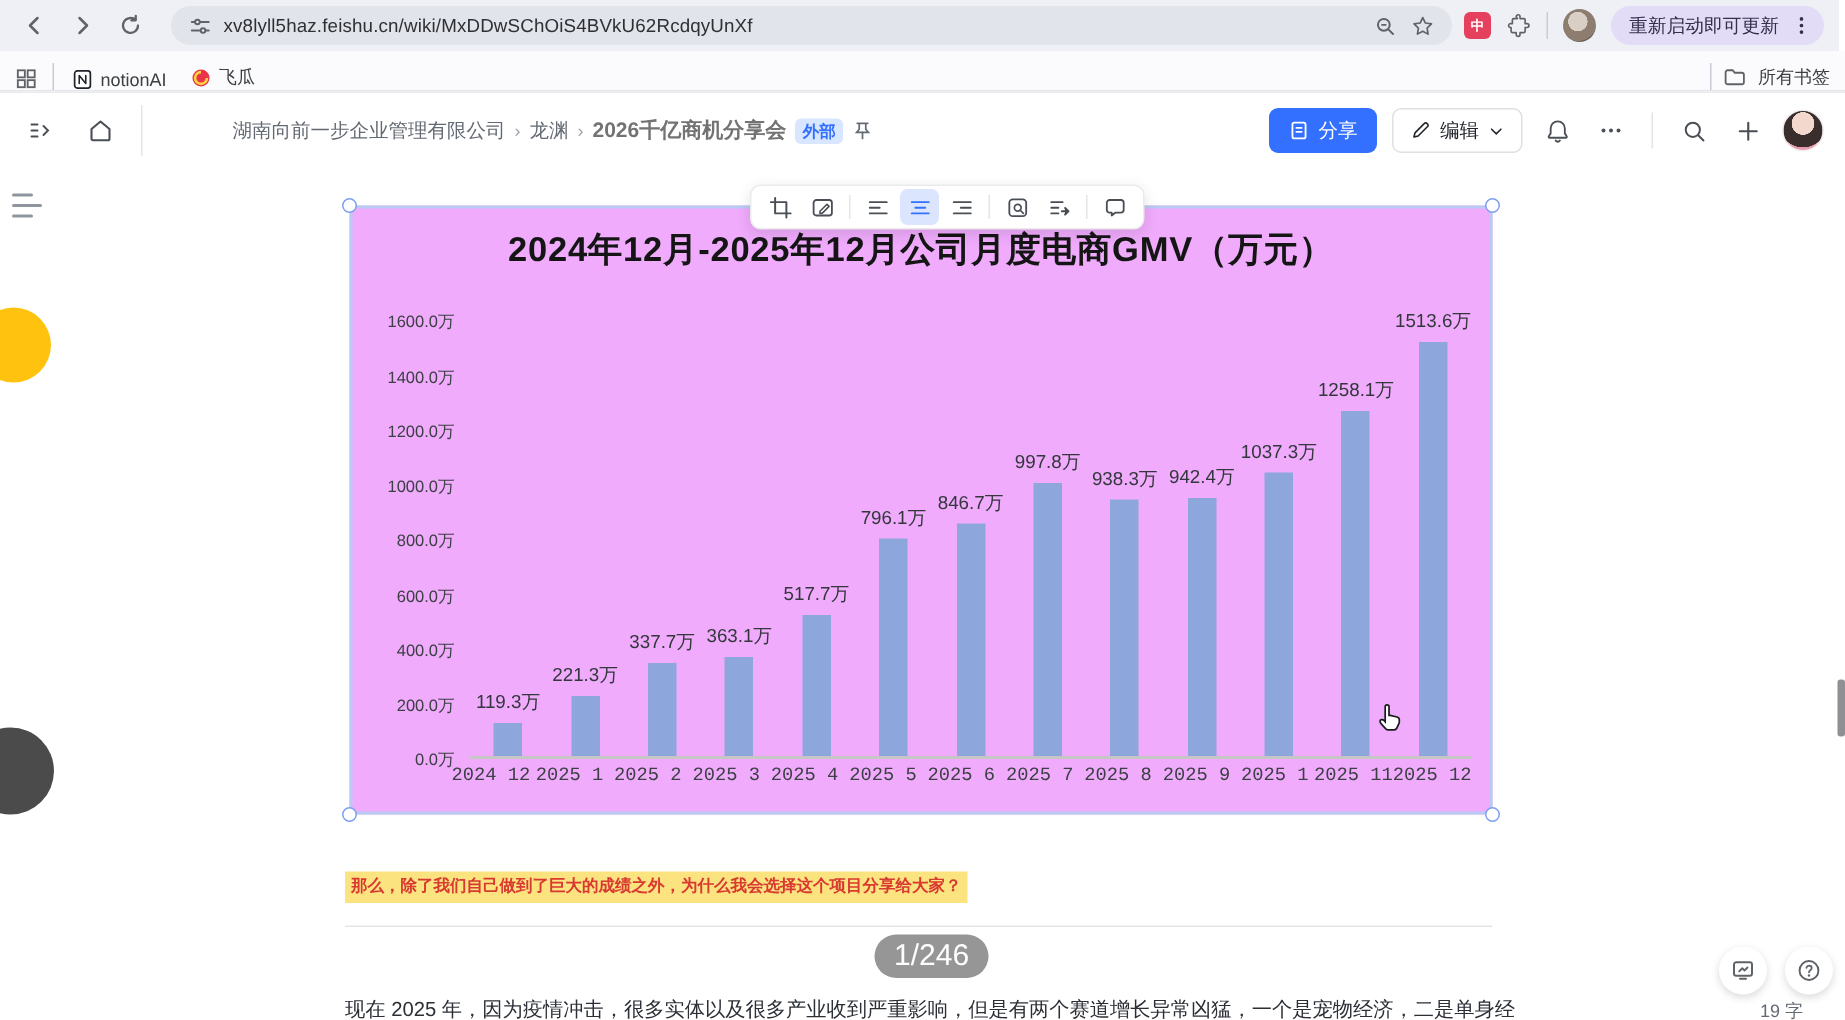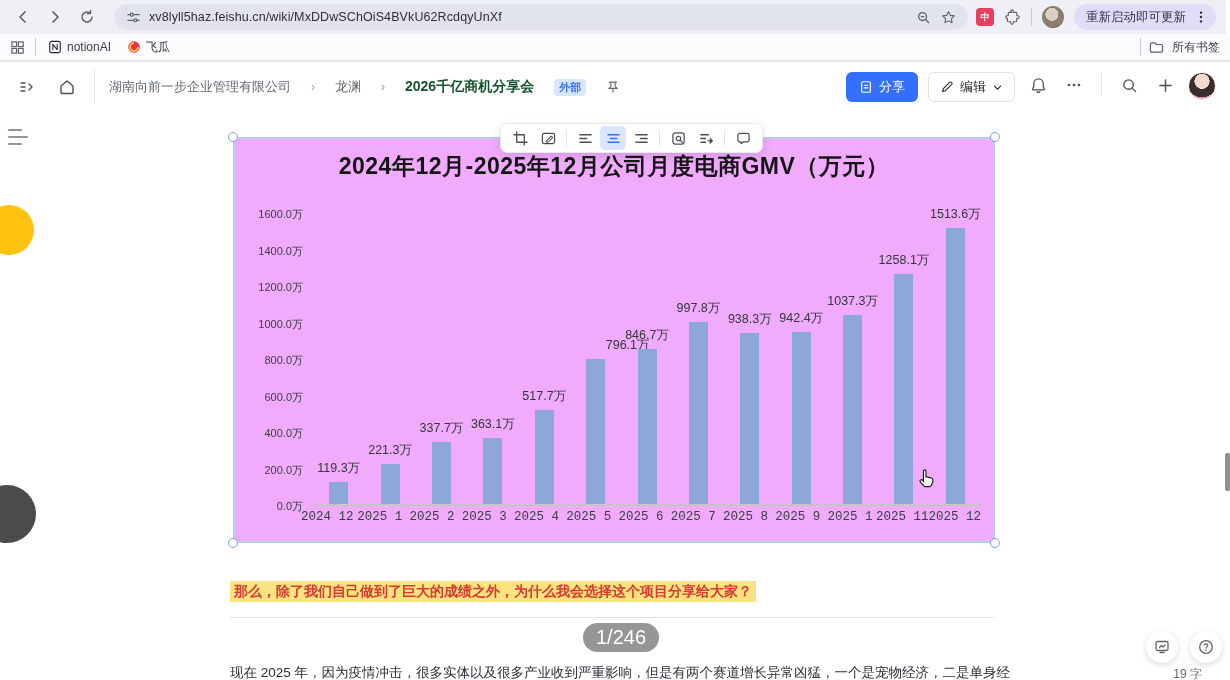--- a/index.html
+++ b/index.html
@@ -11,35 +11,35 @@
   .nav-btn { width:26px; height:26px; border-radius:50%; display:flex; align-items:center; justify-content:center; color:#5f6368; margin-right:6px; flex:0 0 auto; }
   .url-pill { flex:1 1 auto; height:26px; background:#e2e4eb; border-radius:13px; display:flex; align-items:center; padding:0 12px; margin:0 8px; max-width:880px; }
   .url-text { font-size:12.5px; color:#2f3034; margin-left:8px; letter-spacing:.1px; }
   .url-right { display:flex; align-items:center; gap:10px; margin-left:auto; }
   .top-right { display:flex; align-items:center; gap:10px; margin-left:auto; }
   .translate-badge { width:18px; height:18px; background:#e5405e; border-radius:4px; color:#fff; font-size:9px; font-weight:bold; display:flex; align-items:center; justify-content:center; }
   .chrome-avatar { width:22px; height:22px; border-radius:50%; background:radial-gradient(circle at 45% 38%, #d9cfc4 0 35%, #8d7d6f 36% 70%, #6e6258 71%); }
   .update-chip { height:26px; background:#e2dcf7; border-radius:13px; display:flex; align-items:center; padding:0 8px 0 12px; font-size:12.5px; color:#352f4b; gap:8px; white-space:nowrap; }
   .vsep { width:1px; height:18px; background:#c9ccd4; }
 
-  .bookmarks-bar { position:absolute; left:0; top:34px; width:1230px; height:27px; background:#fbfbfd; border-bottom:1px solid #e4e5e9; display:flex; align-items:center; padding:0 10px; }
+  .bookmarks-bar { position:absolute; left:0; top:34px; width:1230px; height:27px; background:#fbfbfd; border-bottom:1px solid #e4e5e9; display:flex; align-items:flex-end; padding:0 10px; }
   .bm-item { display:flex; align-items:center; gap:5px; font-size:12px; color:#3c4043; margin-right:16px; }
   .bm-right { margin-left:auto; display:flex; align-items:center; gap:8px; font-size:12px; color:#3c4043; }
 
   
   .doc-header { position:absolute; left:0; top:61px; width:1230px; height:51px; background:#fff; border-top:1px solid #e8e9ec; display:flex; align-items:center; padding:0 14px; }
   .hdr-icon { width:26px; height:26px; display:flex; align-items:center; justify-content:center; color:#4a4f56; border-radius:6px; flex:0 0 auto; }
   .hdr-sep { width:1px; height:34px; background:#e4e5e8; margin:0 14px; }
   .crumb-wrap { display:flex; flex-direction:column; justify-content:center; }
-  .crumb-line { display:flex; align-items:center; gap:20px; font-size:13px; color:#646a73; }
-  .crumb-title { font-size:14px; font-weight:bold; color:#14532d; }
+  .crumb-line { display:flex; align-items:center; gap:6px; font-size:13px; color:#646a73;margin-left:46px; }
+  .crumb-title { font-size:14px; font-weight:bold; color:#737373; }
   .crumb-sepc { color:#9aa0a8; font-size:12px; }
   .ext-badge { background:#d9e6ff; color:#3370ff; font-size:11px; border-radius:4px; padding:1px 5px; font-weight:bold; }
   .save-status { font-size:11px; color:#8f959e; margin-top:3px; }
-  .hdr-right { margin-left:auto; display:flex; align-items:flex-start; gap:10px; }
+  .hdr-right { margin-left:auto; display:flex; align-items:center; gap:10px; }
   .share-btn { background:#3370ff; color:#fff; font-size:13px; height:30px; border-radius:6px; border:none; display:flex; align-items:center; gap:6px; padding:0 13px; }
   .edit-btn { background:#fff; border:1px solid #dee0e3; color:#1f2329; font-size:13px; height:30px; border-radius:6px; display:flex; align-items:center; gap:6px; padding:0 11px; }
   .avatar-feishu { width:28px; height:28px; border-radius:50%; background:radial-gradient(circle at 50% 32%, #f3d8cd 0 34%, #3a2e2c 35% 72%, #e89bb0 73%); border:1px solid #eee; }
 
   
   .content { position:absolute; left:0; top:113px; width:1230px; height:567px; background:#fff; }
   .outline-toggle { position:absolute; left:8px; top:16px; width:20px; height:16px; display:flex; flex-direction:column; justify-content:space-between; }
   .outline-toggle span { height:2px; background:#8f959e; border-radius:1px; }
   .edge-circle { position:absolute; border-radius:50%; }
 
@@ -56,21 +56,21 @@
   .bar-label { position:absolute; left:50%; transform:translateX(-50%); white-space:nowrap; font-size:12.5px; color:#33373c; }
   .x-axis { position:absolute; left:66px; right:12px; top:296px; display:flex;font-family:Liberation Mono, monospace; }
   .xtick { flex:1 1 0; text-align:center; font-size:12.5px; color:#3c4045; white-space:nowrap; }
 
   
   .img-toolbar { position:absolute; left:500px; top:10px; height:30px; background:#fff; border:1px solid #ebebeb; border-radius:7px; box-shadow:0 3px 10px rgba(0,0,0,.12); display:flex; align-items:center; padding:0 5px; z-index:6; }
   .tb-btn { width:26px; height:24px; border-radius:5px; display:flex; align-items:center; justify-content:center; color:#4a4f56; margin:0 1px; }
   .tb-btn.active { background:#dbe6fe; color:#3370ff; }
   .tb-sep { width:1px; height:16px; background:#e4e5e8; margin:0 4px; }
 
-  .highlight-para { position:absolute; left:230px; top:468px; font-size:14px; font-weight:bold; color:#d83931; background:#fbe37f; padding:2px 4px; line-height:17px; }
+  .highlight-para { position:absolute; left:230px; top:468px; font-size:11px; font-weight:bold; color:#d83931; background:#fbe37f; padding:2px 4px; line-height:17px; }
   .divider { position:absolute; left:230px; top:504px; width:765px; height:1px; background:#e4e5e8; }
   .reason-heading { position:absolute; left:230px; top:518px; font-size:15px; font-weight:bold; color:#1f2329; }
   .page-pill { position:absolute; left:583px; top:510px; background:rgba(120,120,120,.78); color:#fff; border-radius:16px; padding:3px 13px; font-size:20px; }
   .body-para { position:absolute; left:230px; top:551px; width:790px; font-size:13.5px; color:#2b2f36; line-height:18px; }
 
   .float-circle { position:absolute; width:32px; height:32px; border-radius:50%; background:#fff; box-shadow:0 2px 6px rgba(0,0,0,.15); display:flex; align-items:center; justify-content:center; color:#5f6368; }
   .word-count { position:absolute; right:28px; top:553px; font-size:12px; color:#646a73; }
   .scroll-thumb { position:absolute; right:0; top:340px; width:5px; height:38px; background:#8f9094; border-radius:2px; }
   .cursor { position:absolute; left:918px; top:355px; z-index:9; }
 </style>
@@ -288,21 +288,21 @@
           </div>
           <div class="bar-col">
             <div class="bar-label" style="bottom: 71.2657px;">363.1万</div>
             <div class="bar" style="height: 66.2657px; background: rgb(141, 166, 220);"></div>
           </div>
           <div class="bar-col">
             <div class="bar-label" style="bottom: 99.4802px;">517.7万</div>
             <div class="bar" style="height: 94.4802px; background: rgb(141, 166, 220);"></div>
           </div>
           <div class="bar-col">
-            <div class="bar-label" style="bottom: 150.288px; margin-left: 32px;">796.1万</div>
+            <div class="bar-label" style="bottom: 150.288px;">796.1万</div>
             <div class="bar" style="height: 145.288px; background: rgb(141, 166, 220);"></div>
           </div>
           <div class="bar-col">
             <div class="bar-label" style="bottom: 159.523px;">846.7万</div>
             <div class="bar" style="height: 154.523px; background: rgb(141, 166, 220);"></div>
           </div>
           <div class="bar-col">
             <div class="bar-label" style="bottom: 187.099px;">997.8万</div>
             <div class="bar" style="height: 182.099px; background: rgb(141, 166, 220);"></div>
           </div>

